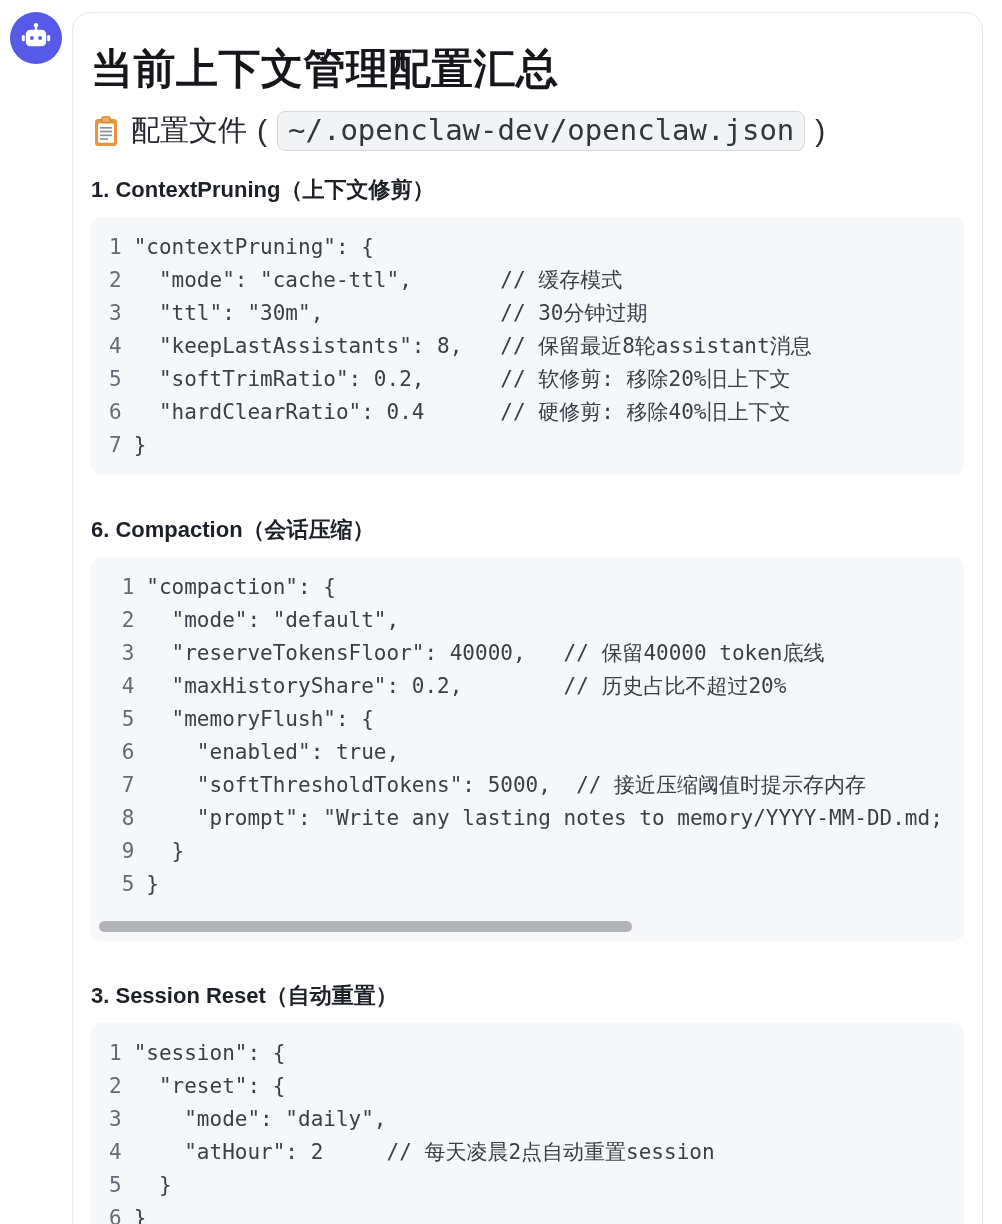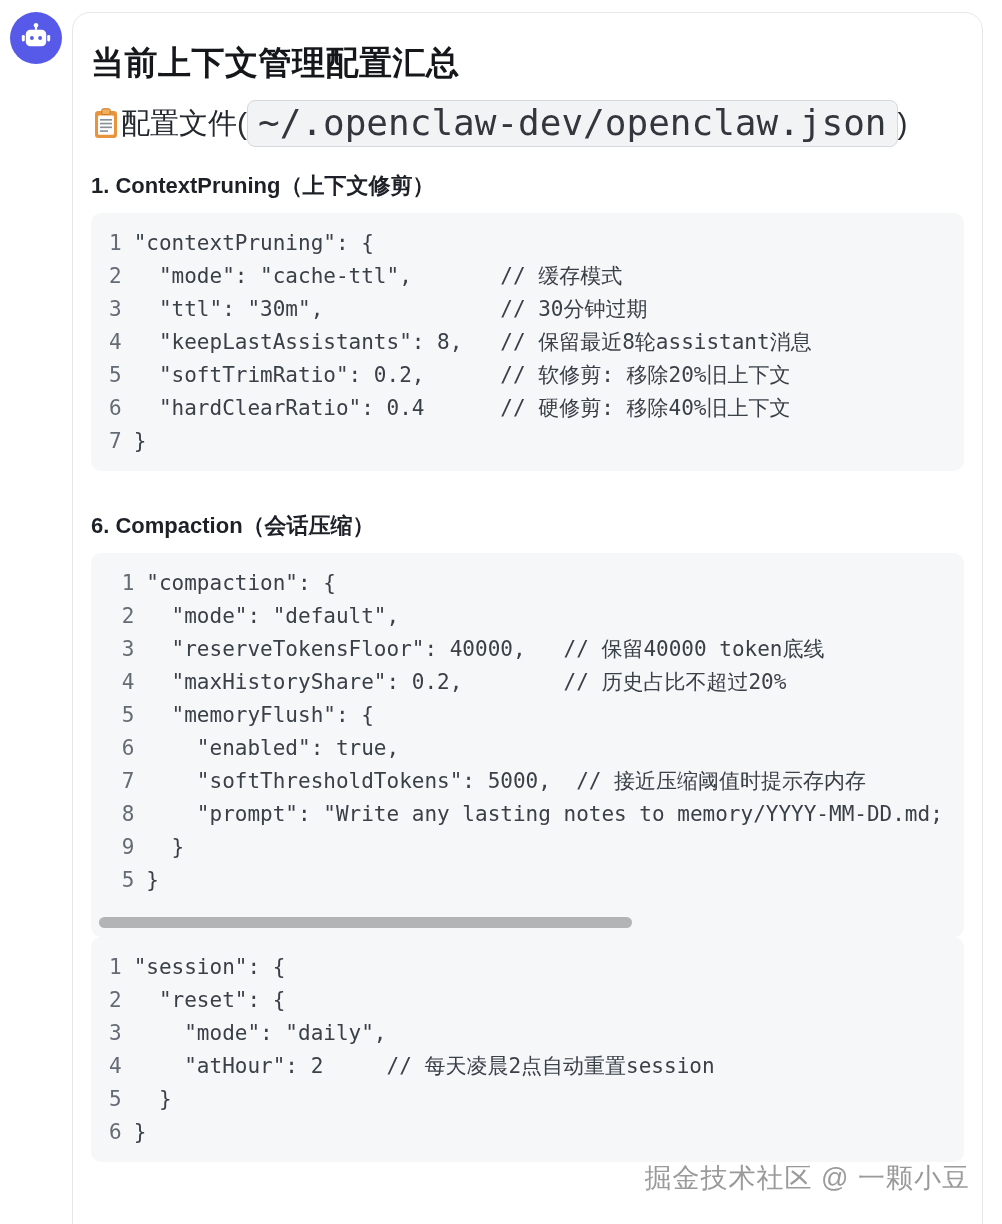--- a/index.html
+++ b/index.html
@@ -9,26 +9,26 @@
     --card-border:#E6E7E9;
   }
   *{margin:0;padding:0;box-sizing:border-box;}
   html,body{width:1002px;height:1224px;background:#fff;overflow:hidden;
     font-family:"Liberation Sans",sans-serif;}
   .page{position:relative;width:1002px;height:1224px;}
   .avatar{position:absolute;left:10px;top:12px;width:52px;height:52px;border-radius:50%;
     background:var(--avatar-bg);display:flex;align-items:center;justify-content:center;}
   .card{position:absolute;left:72px;top:12px;width:911px;height:1300px;background:#fff;
     border:1px solid var(--card-border);border-radius:18px;padding:28px 18px 20px 18px;}
-  .title{font-size:33px;font-weight:800;color:var(--title-text);letter-spacing:.5px;
+  .title{font-size:42px;font-weight:800;color:var(--title-text);letter-spacing:.5px;
     margin-bottom:14px;}
-  .subtitle{display:flex;align-items:center;font-size:29px;color:#25282e;
+  .subtitle{display:flex;align-items:center;gap:10px;font-size:29px;color:#25282e;
     margin-bottom:24px;text-align:center;}
   .subtitle .paren{font-size:30px;color:#2a2d33;}
-  .inline-code{font-family:"DejaVu Sans Mono","Liberation Mono",monospace;font-size:36px;
+  .inline-code{font-family:"DejaVu Sans Mono","Liberation Mono",monospace;font-size:29px;
     color:#32363d;background:var(--inline-code-bg);border:1.5px solid var(--inline-code-border);
     border-radius:8px;padding:1px 10px 3px 10px;}
   .sec-heading{font-size:22px;font-weight:700;color:var(--heading-text);margin:40px 0 12px 0;}
   .section:first-child .sec-heading{margin-top:24px;}
   .code-block{position:relative;background:var(--code-bg);border-radius:10px;
     padding:14px 0 13px 18px;overflow:hidden;}
   .code-block.has-scroll{padding-bottom:40px;}
   .code-line{white-space:pre;font-family:"DejaVu Sans Mono","Liberation Mono",monospace;
     font-size:21px;line-height:33px;color:var(--code-text);}
   .ln{display:inline-block;text-align:right;margin-right:12px;color:var(--ln-text);}
@@ -99,28 +99,28 @@
             <div class="code-line"><span class="ln" style="width: 2ch;">6</span><span>    "enabled": true,</span></div>
             <div class="code-line"><span class="ln" style="width: 2ch;">7</span><span>    "softThresholdTokens": 5000,  // 接近压缩阈值时提示存内存</span></div>
             <div class="code-line"><span class="ln" style="width: 2ch;">8</span><span>    "prompt": "Write any lasting notes to memory/YYYY-MM-DD.md;</span></div>
             <div class="code-line"><span class="ln" style="width: 2ch;">9</span><span>  }</span></div>
             <div class="code-line"><span class="ln" style="width: 2ch;">5</span><span>}</span></div>
             <div class="hscroll-thumb"></div>
           </div>
   </div>
 
   <div class="section">
+    <div class="sec-heading">3. Session Reset（自动重置）</div>
     <div class="code-block">
             <div class="code-line"><span class="ln" style="width: 1ch;">1</span><span>"session": {</span></div>
             <div class="code-line"><span class="ln" style="width: 1ch;">2</span><span>  "reset": {</span></div>
             <div class="code-line"><span class="ln" style="width: 1ch;">3</span><span>    "mode": "daily",</span></div>
             <div class="code-line"><span class="ln" style="width: 1ch;">4</span><span>    "atHour": 2     // 每天凌晨2点自动重置session</span></div>
             <div class="code-line"><span class="ln" style="width: 1ch;">5</span><span>  }</span></div>
             <div class="code-line"><span class="ln" style="width: 1ch;">6</span><span>}</span></div>
           </div>
   </div>
 </div>
 
   </div>
 
-  <div class="watermark">掘金技术社区 @ 一颗小豆</div>
 
 </div>
 
 </body></html>

